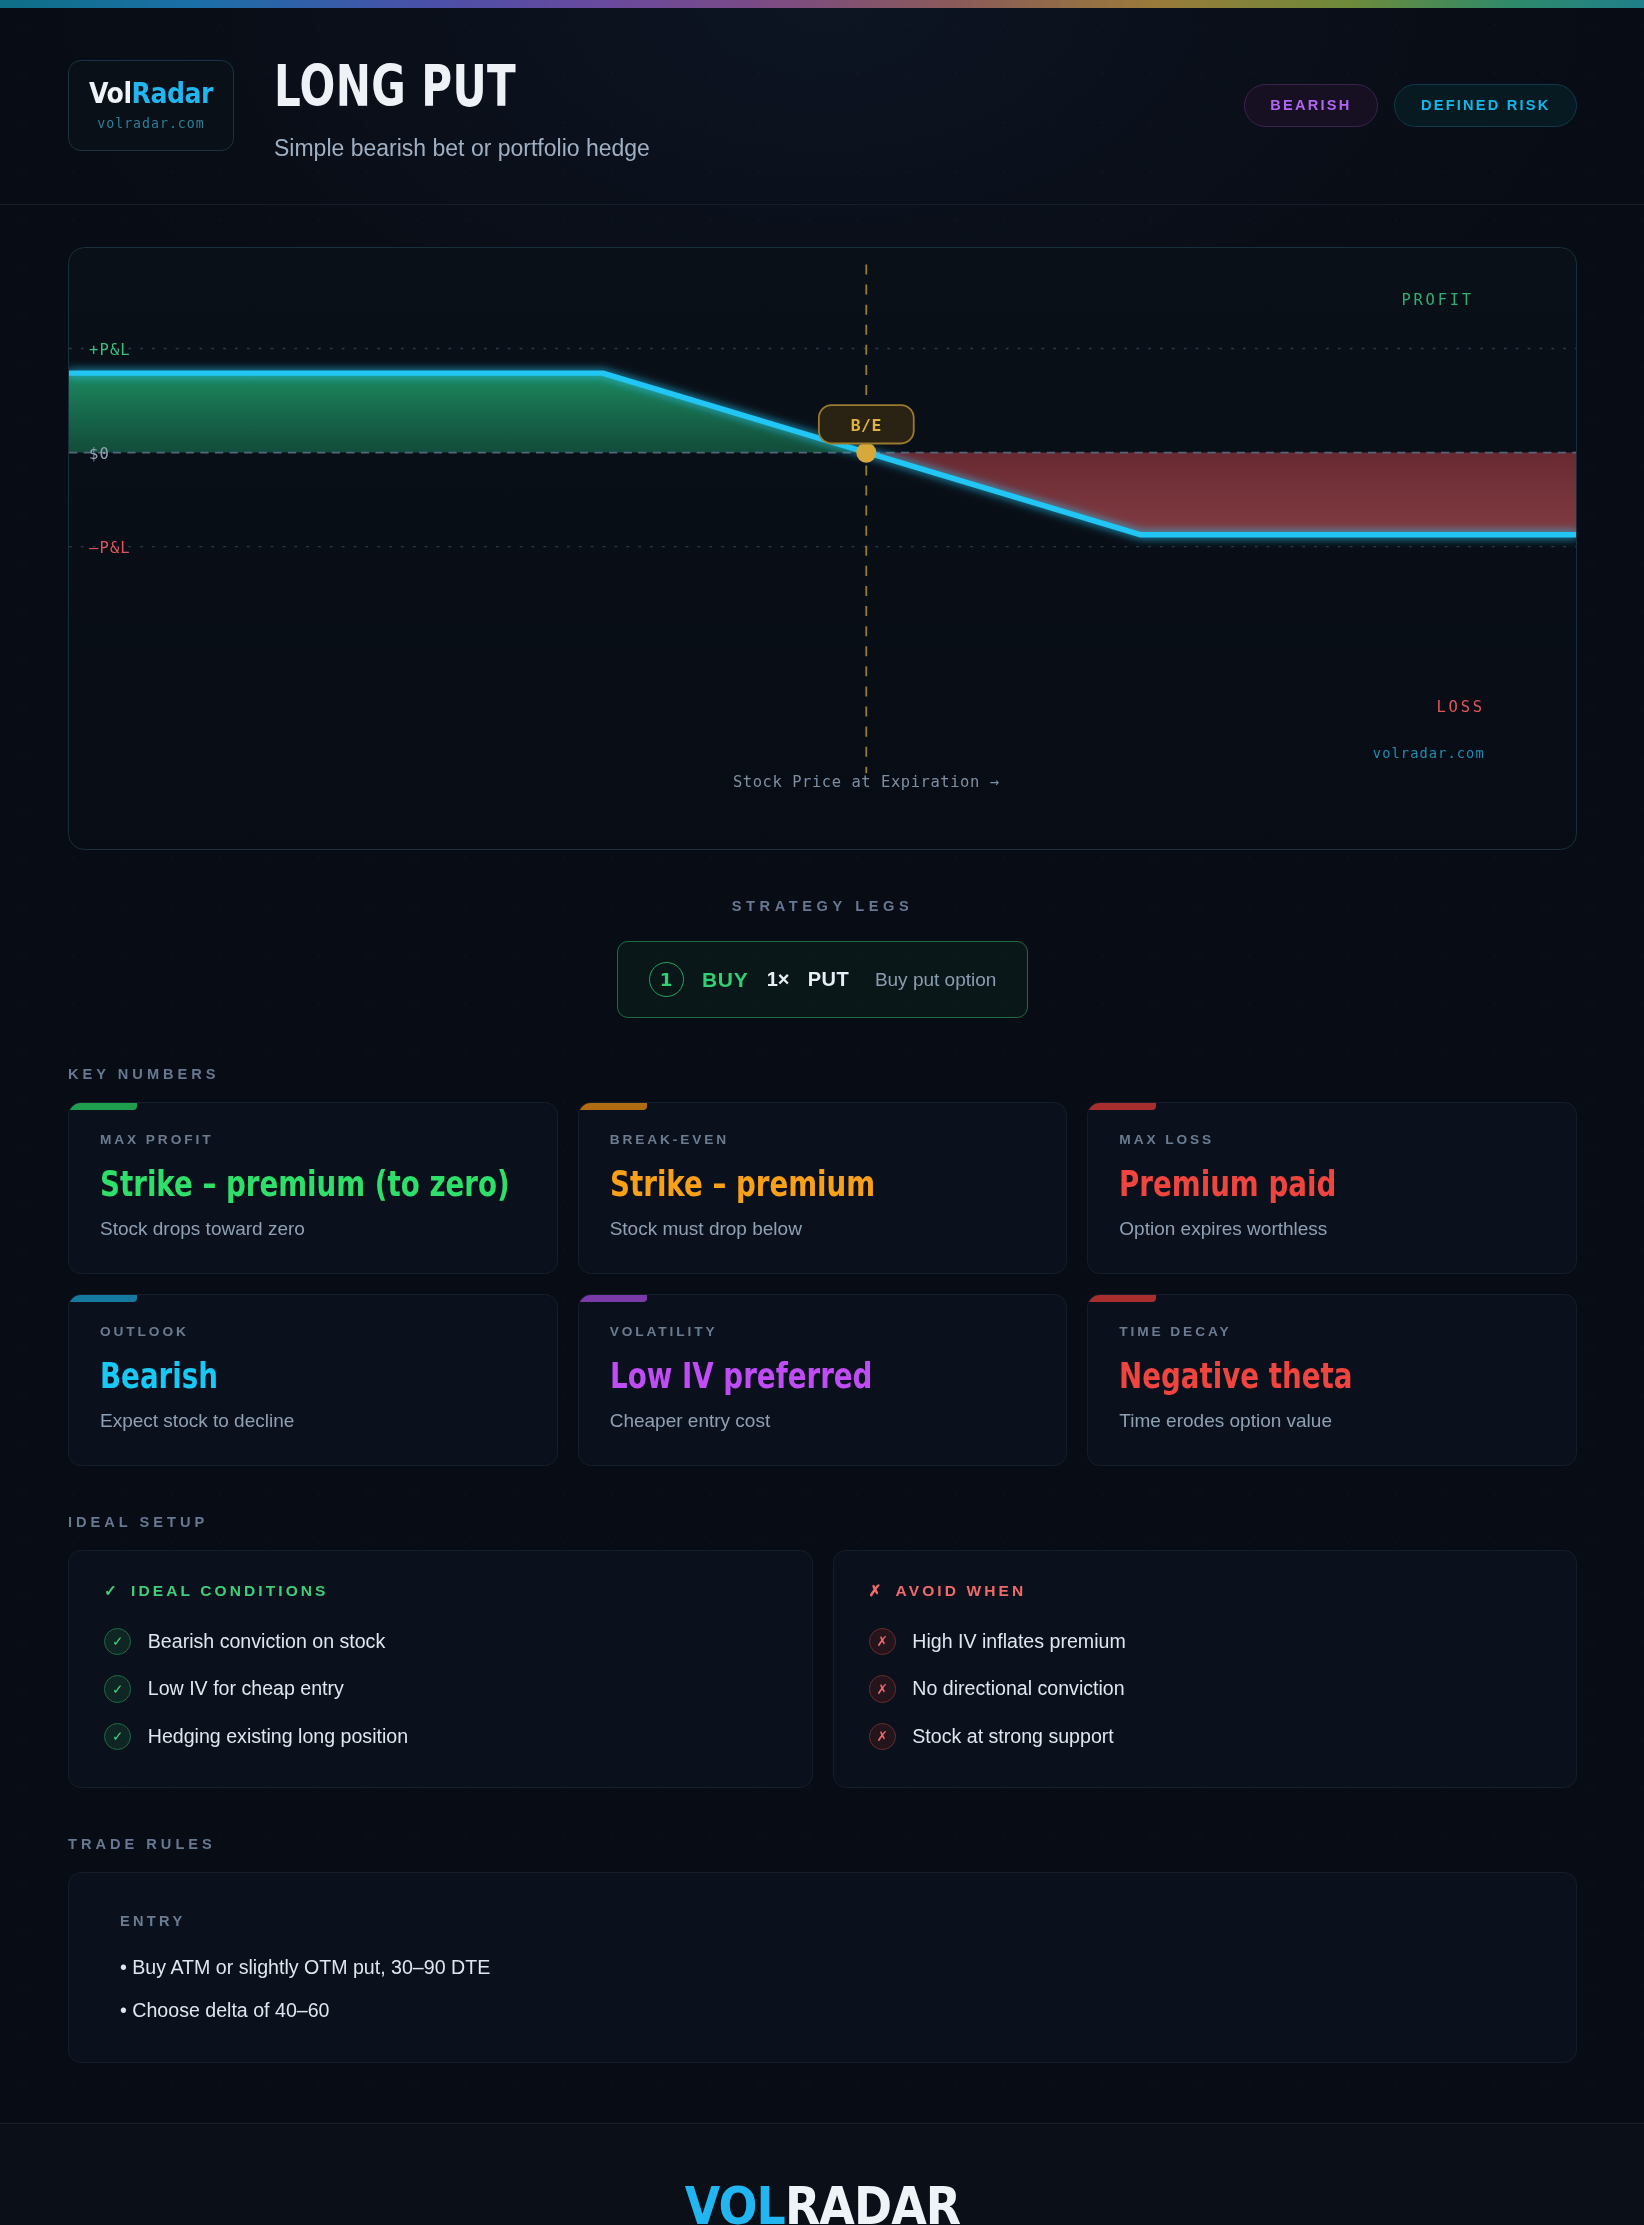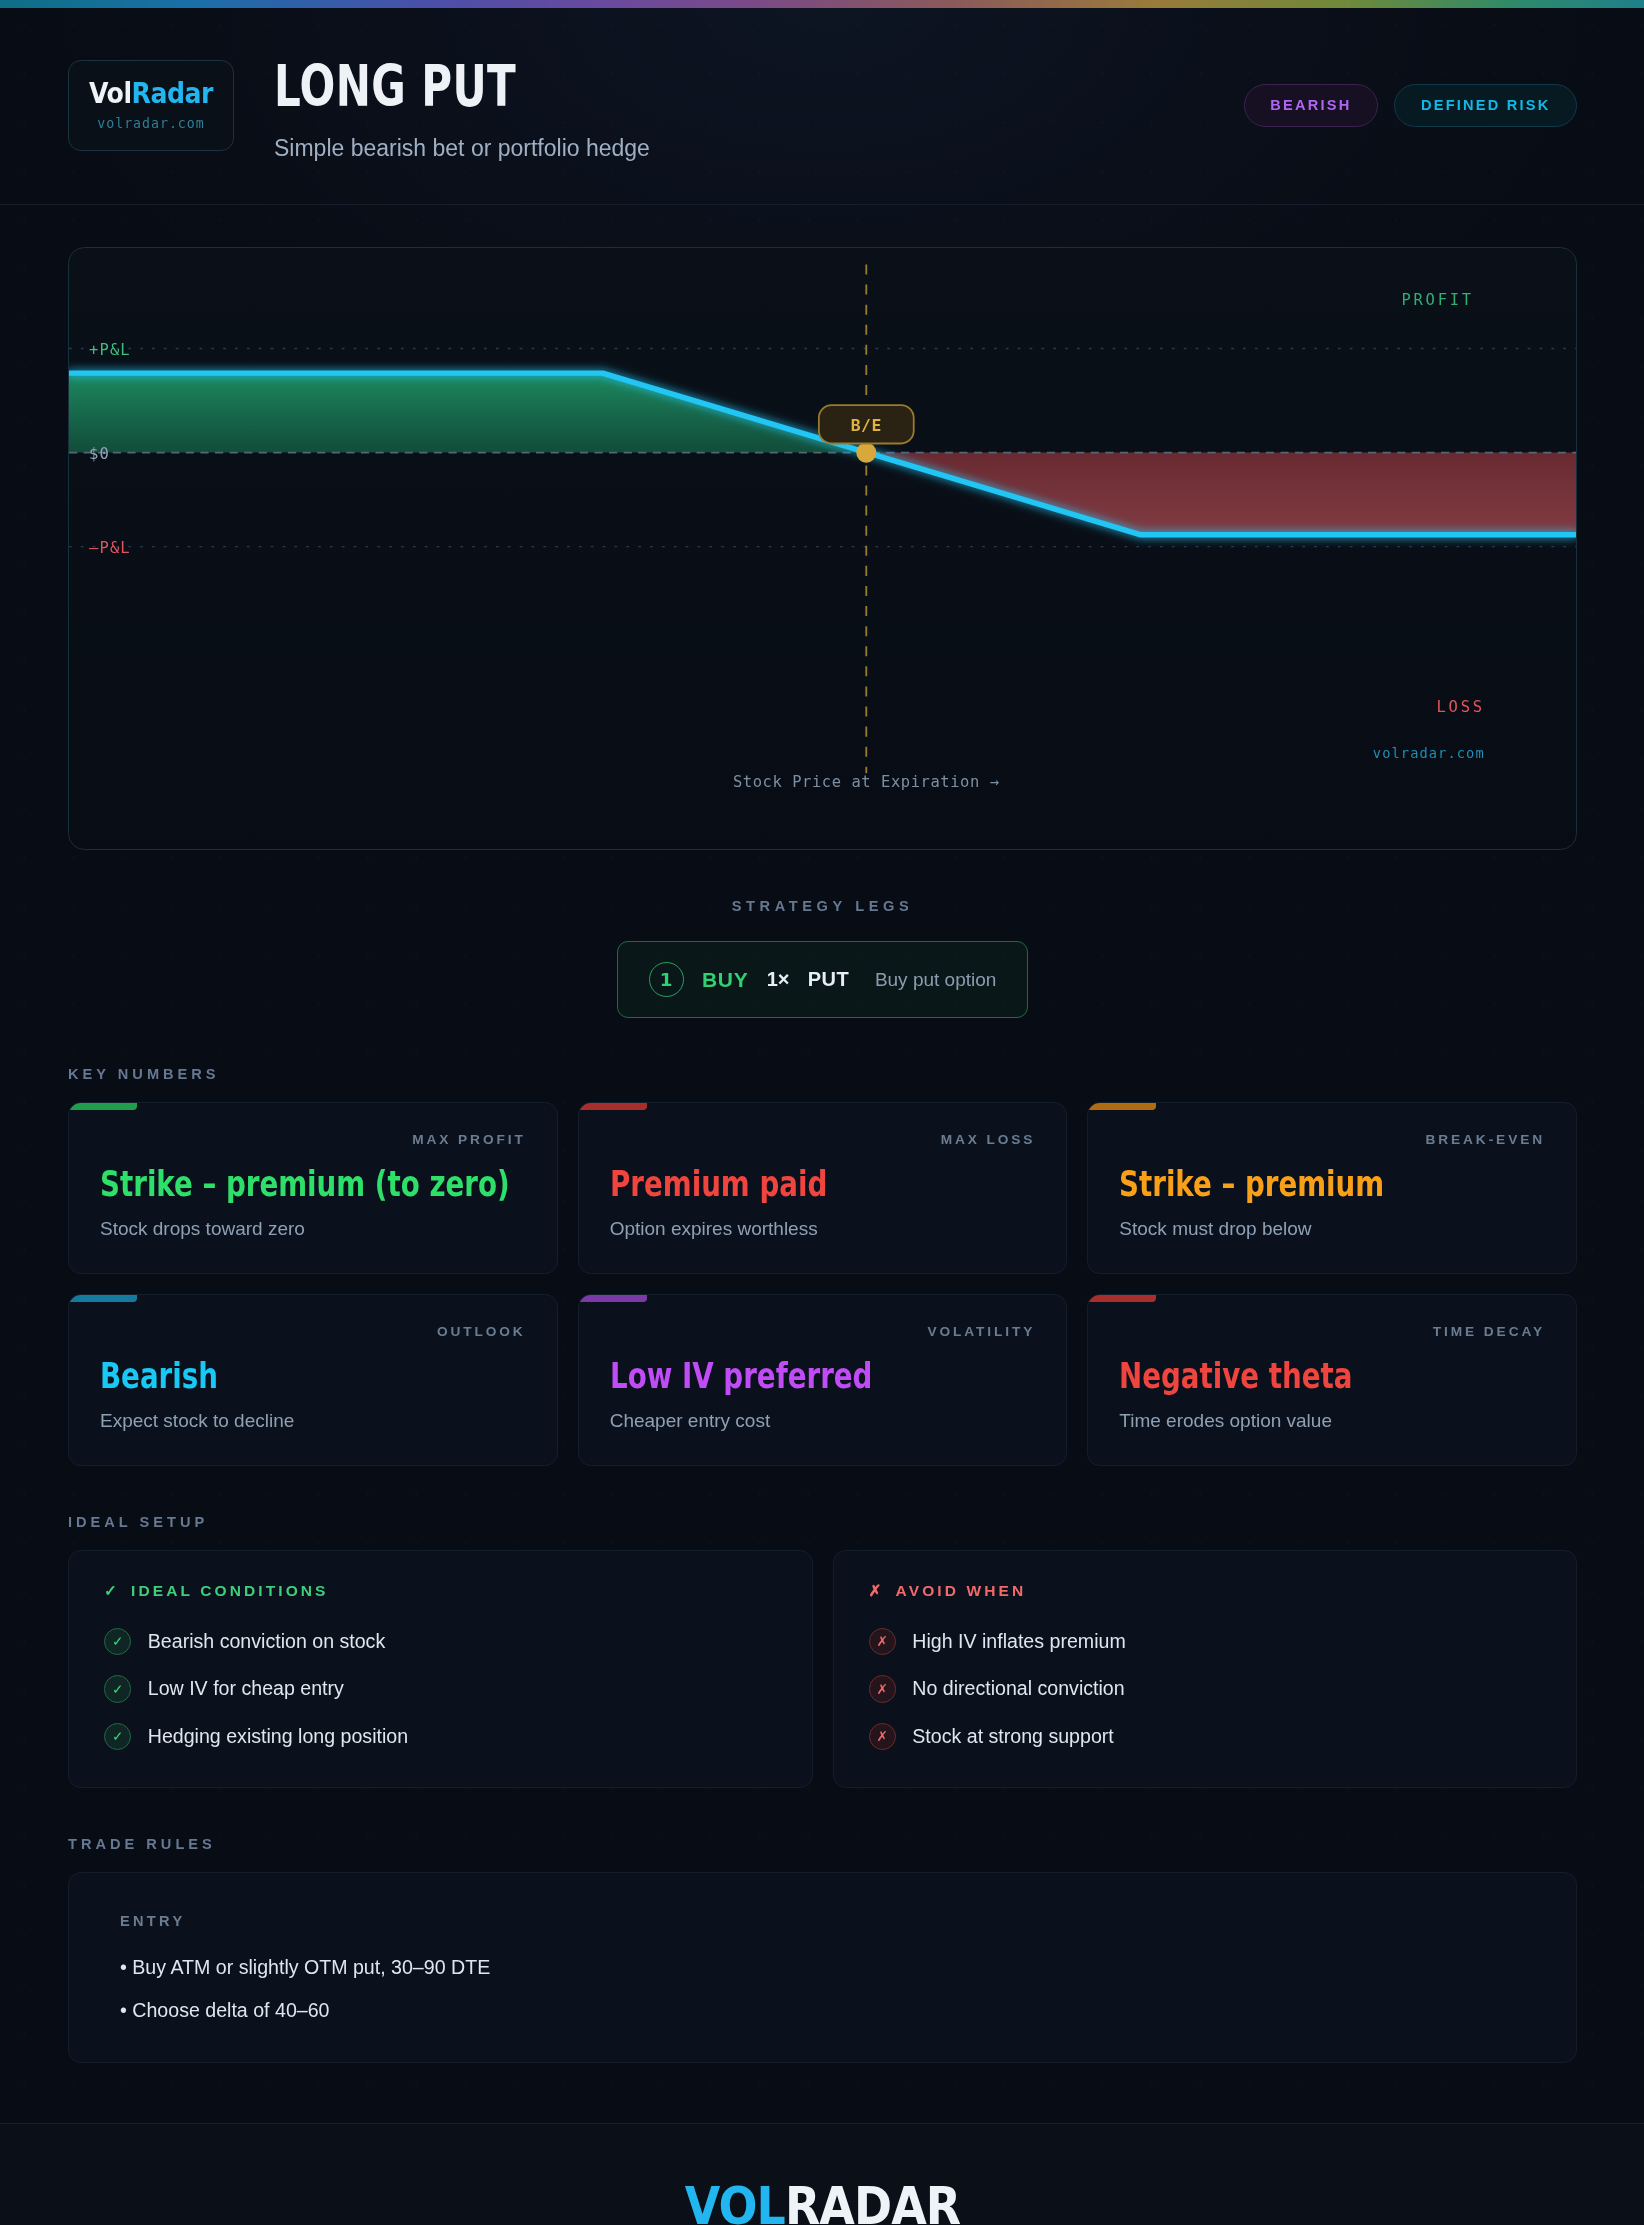--- a/index.html
+++ b/index.html
@@ -201,21 +201,20 @@
   .card-accent {
     position: absolute; top: 0; left: 0;
     width: 68px; height: 6.4px;
     border-radius: 0 0 3.7px 0;
   }
   .card-label {
     font-size: 13.7px;
     letter-spacing: 2.9px;
     color: #6b7c91;
     font-weight: 700;
-    text-align: right;
   }
   .card-value {
     margin-top: 16.4px;
     font-size: 35px;
     font-weight: 700;
     font-family: "DejaVu Sans", sans-serif;
     font-stretch: condensed;
     transform: scaleX(0.88);
     transform-origin: left center;
     white-space: nowrap;
@@ -380,30 +379,30 @@
     <div class="sec-title">KEY NUMBERS</div>
 
     <div class="cards">
       <div class="card">
         <div class="card-accent" style="background: rgb(31, 158, 77);"></div>
         <div class="card-label">MAX PROFIT</div>
         <div class="card-value" style="color: rgb(46, 224, 106);">Strike – premium (to zero)</div>
         <div class="card-note">Stock drops toward zero</div>
       </div>
       <div class="card">
+        <div class="card-accent" style="background: rgb(176, 108, 16);"></div>
+        <div class="card-label">BREAK-EVEN</div>
+        <div class="card-value" style="color: rgb(249, 160, 25);">Strike – premium</div>
+        <div class="card-note">Stock must drop below</div>
+      </div>
+      <div class="card">
         <div class="card-accent" style="background: rgb(168, 46, 46);"></div>
         <div class="card-label">MAX LOSS</div>
         <div class="card-value" style="color: rgb(240, 69, 63);">Premium paid</div>
         <div class="card-note">Option expires worthless</div>
-      </div>
-      <div class="card">
-        <div class="card-accent" style="background: rgb(176, 108, 16);"></div>
-        <div class="card-label">BREAK-EVEN</div>
-        <div class="card-value" style="color: rgb(249, 160, 25);">Strike – premium</div>
-        <div class="card-note">Stock must drop below</div>
       </div>
     </div>
 
     <div class="cards">
       <div class="card">
         <div class="card-accent" style="background: rgb(21, 121, 160);"></div>
         <div class="card-label">OUTLOOK</div>
         <div class="card-value" style="color: rgb(24, 200, 245);">Bearish</div>
         <div class="card-note">Expect stock to decline</div>
       </div>

